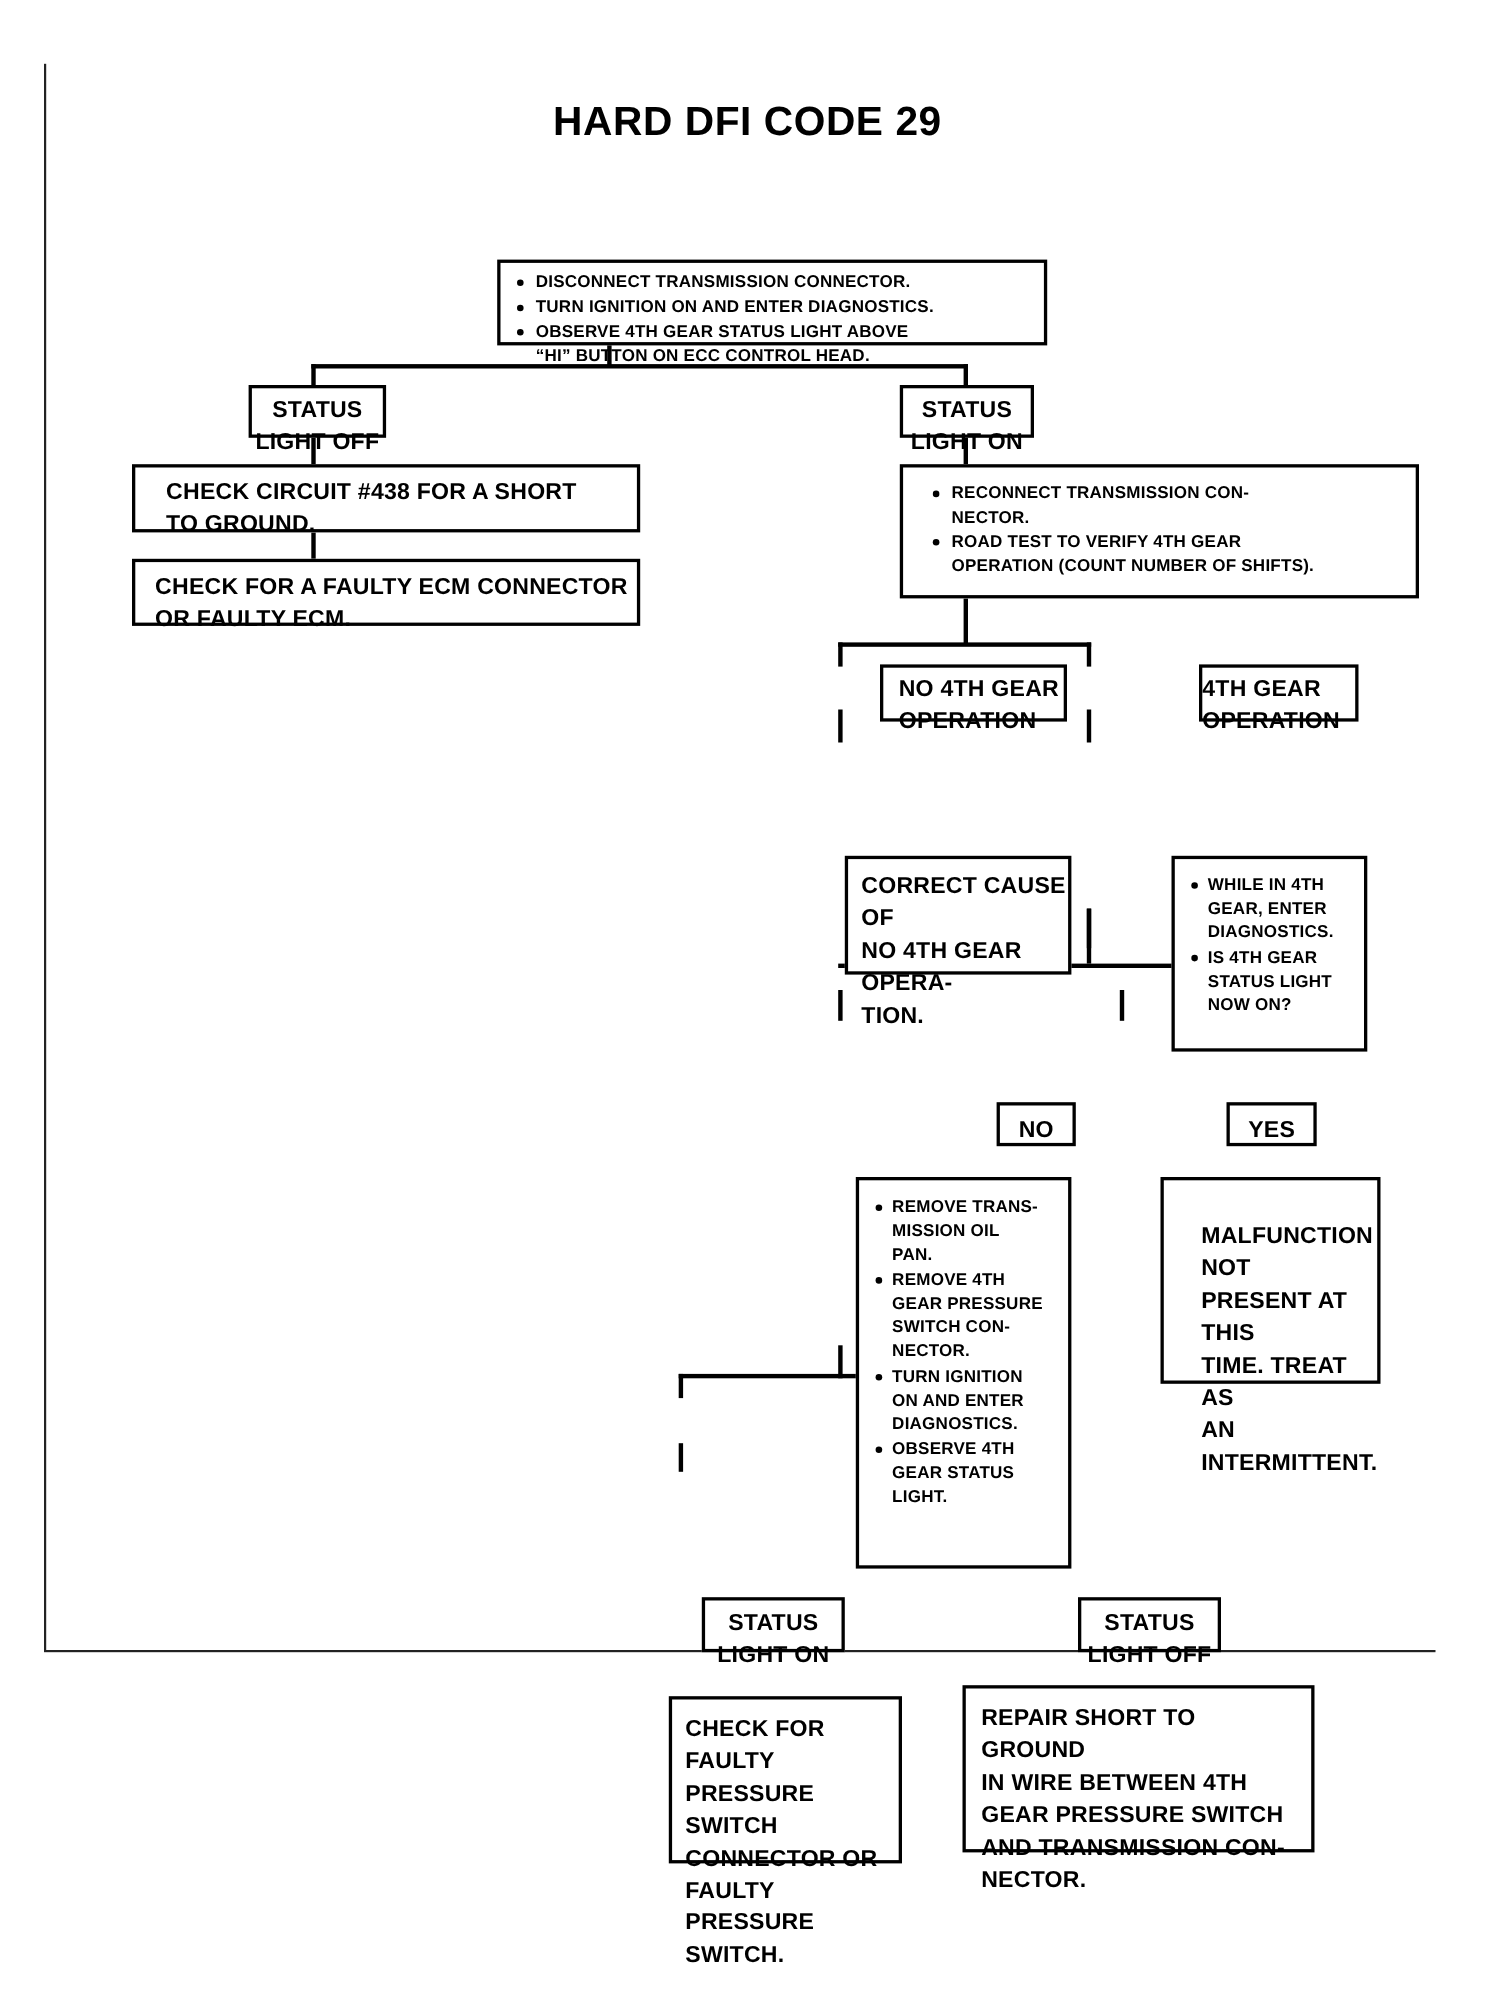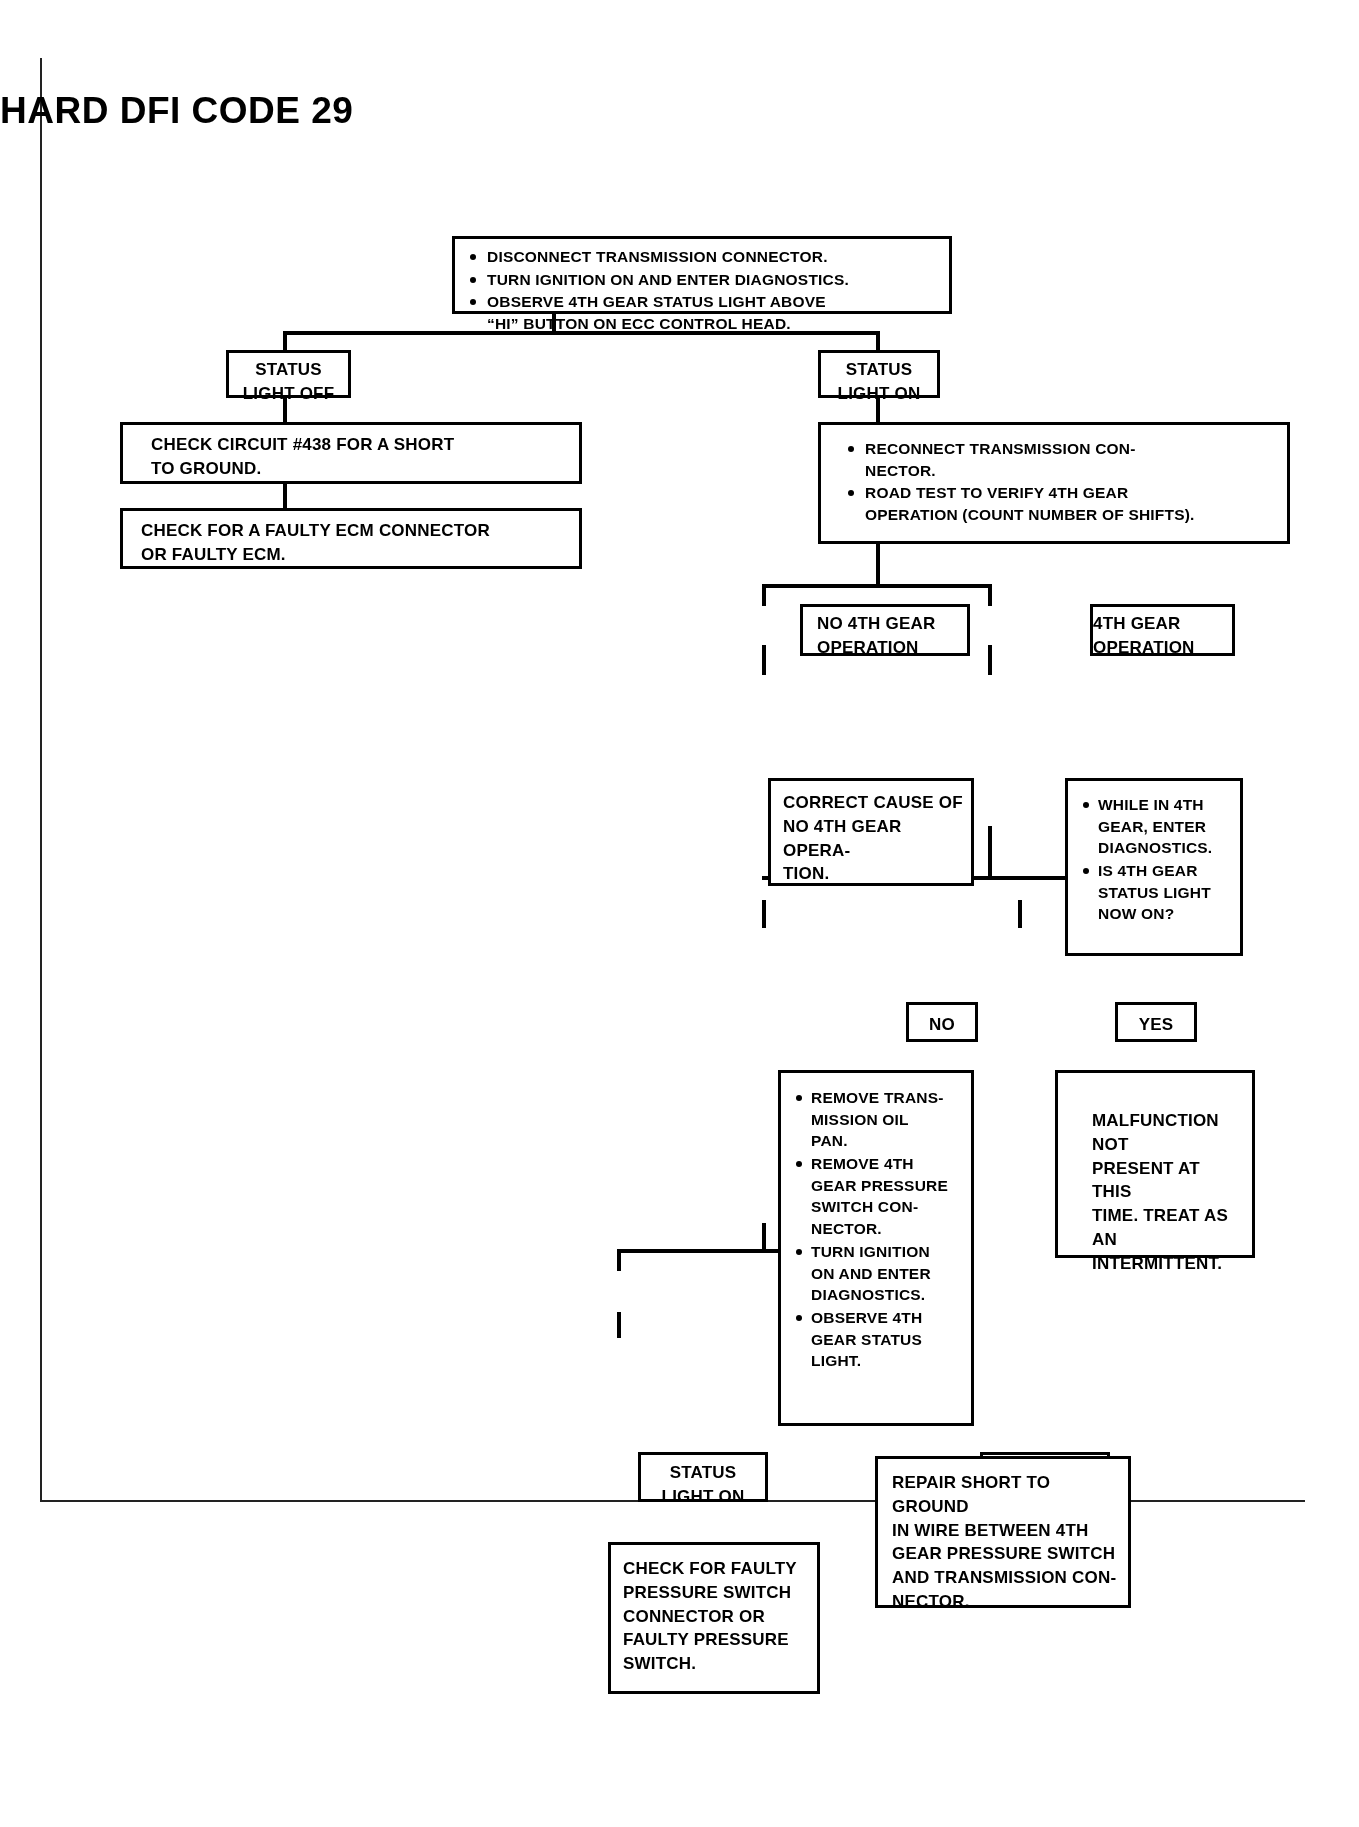--- a/index.html
+++ b/index.html
@@ -21,41 +21,41 @@
   
   .rule {
     position: absolute;
     background: #222222;
   }
   .v-rule { width: 2px; }
   .h-rule { height: 2px; }
 
   .title {
     position: absolute;
-    text-align: left;
+    text-align: center;
     font-weight: bold;
     letter-spacing: 0.5px;
     line-height: 1.22;
     white-space: pre;
   }
   #title-line1 { left: 0; width: 1359px; top: 88px; font-size: 37px; }
   #title-line2 { left: 0; width: 1359px; top: 135px; font-size: 37px; }
 
   .node {
     position: absolute;
     box-sizing: border-box;
     border: 3px solid #000000;
     background: #ffffff;
     z-index: 3;
   }
   .node .inner {
     padding: 7px 10px 6px 10px;
   }
   .txt {
-    font-size: 17px;
+    font-size: 21px;
     font-weight: bold;
     line-height: 1.40;
     letter-spacing: 0.2px;
     white-space: pre-line;
   }
   .bullets { list-style: none; margin: 0; padding: 0; }
   .bullets li {
     position: relative;
     padding-left: 22px;
     margin: 0 0 1px 0;
@@ -276,21 +276,21 @@
   <div class="node" style="left:608px; top:1542px; width:212px; height:152px;">
     <div class="inner" style="padding:12px 6px 0 12px;">
       <div class="txt">CHECK FOR FAULTY
 PRESSURE SWITCH
 CONNECTOR OR
 FAULTY PRESSURE
 SWITCH.</div>
     </div>
   </div>
 
-  <div class="node" style="left:875px; top:1456px; width:256px; height:152px;">
+  <div class="node" style="left:875px; top:1532px; width:320px; height:152px;">
     <div class="inner" style="padding:12px 6px 0 14px;">
       <div class="txt">REPAIR SHORT TO GROUND
 IN WIRE BETWEEN 4TH
 GEAR PRESSURE SWITCH
 AND TRANSMISSION CON-
 NECTOR.</div>
     </div>
   </div>
 
 </div>

